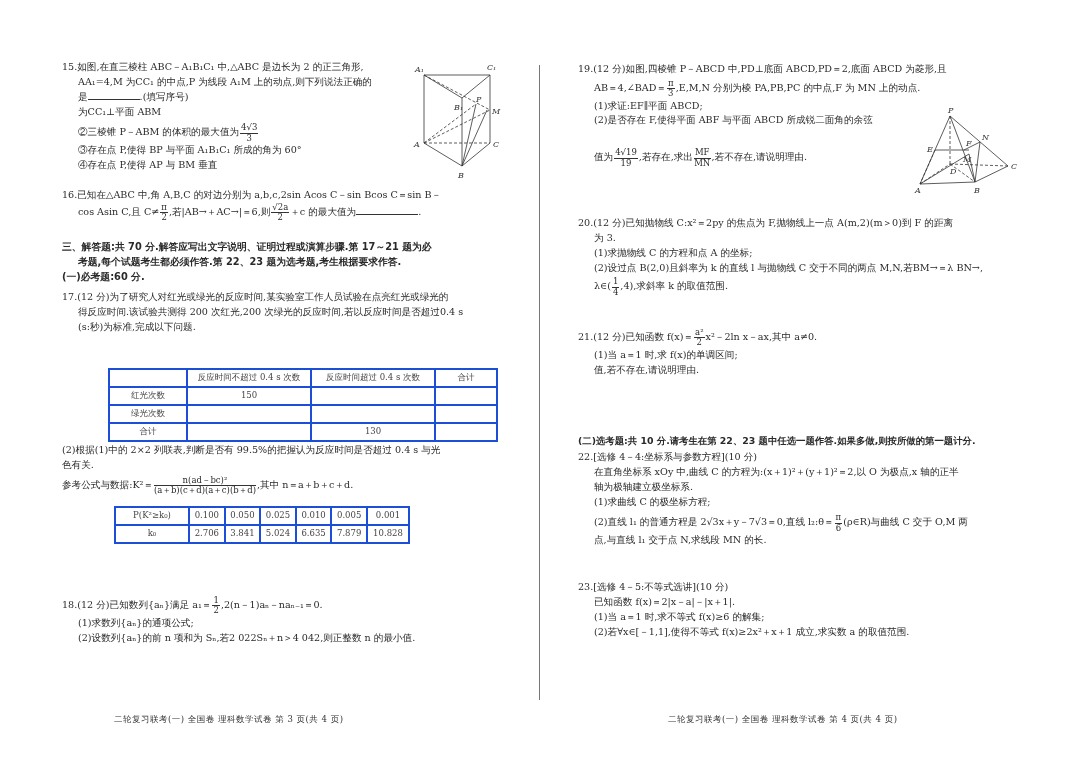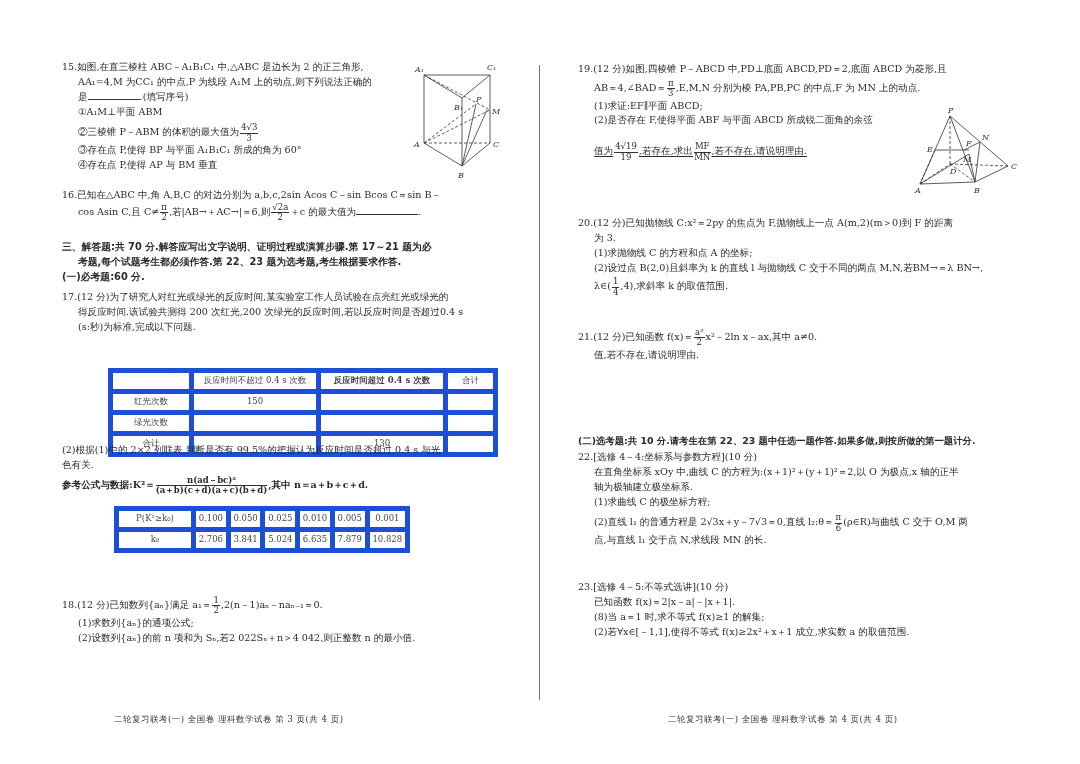--- a/index.html
+++ b/index.html
@@ -11,37 +11,37 @@
   .divider { position:absolute; left:539px; top:65px; width:1px; height:635px; background:#777; }
   .q { position:absolute; }
   .line { white-space:nowrap; }
   .ind { padding-left:16px; }
   .bold { font-weight:bold; font-family:"DejaVu Sans", "Liberation Sans", sans-serif; }
   .blank { display:inline-block; width:52px; border-bottom:1px solid #333; height:9px; vertical-align:baseline; }
   .frac { display:inline-block; vertical-align:middle; text-align:center; font-size:8.5px; line-height:1.1; margin:0 1px; }
   .frac span { display:block; }
   .frac .num { border-bottom:1px solid #333; padding:0 1px; }
   table { border-collapse:collapse; font-size:8.5px; }
-  td { border:5px solid #1d4ed8; text-align:center; padding:0 2px; height:16px; color:#444; }
+  td { border:2px solid #1d4ed8; text-align:center; padding:0 2px; height:16px; color:#444; }
   .footer { position:absolute; top:713px; font-size:8.5px; color:#333; white-space:nowrap; letter-spacing:0.5px; }
   svg { position:absolute; }
   svg text { font-size:8px; font-style:italic; fill:#333; font-family:"DejaVu Serif", serif; }
 </style>
 </head>
 <body>
 
 <div class="divider"></div>
 
 <div class="page left">
 
   <div class="q" style="top:60px;left:0;width:350px;">
     <div class="line">15.如图,在直三棱柱 ABC－A₁B₁C₁ 中,△ABC 是边长为 2 的正三角形,</div>
     <div class="line ind">AA₁=4,M 为CC₁ 的中点,P 为线段 A₁M 上的动点,则下列说法正确的</div>
     <div class="line ind"><span>是</span><span class="blank"></span><span>.(填写序号)</span></div>
-    <div class="line ind">①A₁M⊥平面 ABM</div>
+    <div class="line ind">为CC₁⊥平面 ABM</div>
     <div class="line ind" style="margin-top:4px;"><span>②三棱锥 P－ABM 的体积的最大值为</span><span class="frac"><span class="num">4√3</span><span>3</span></span></div>
     <div class="line ind">③存在点 P,使得 BP 与平面 A₁B₁C₁ 所成的角为 60°</div>
     <div class="line ind">④存在点 P,使得 AP 与 BM 垂直</div>
   </div>
 
   <svg style="left:350px;top:58px;" width="120" height="125">
     <g stroke="#333" stroke-width="0.8" fill="none">
       <line x1="12" y1="17" x2="78" y2="17"></line>
       <line x1="12" y1="17" x2="50" y2="40"></line>
       <line x1="50" y1="40" x2="78" y2="17"></line>
@@ -84,21 +84,21 @@
     <div class="line">17.(12 分)为了研究人对红光或绿光的反应时间,某实验室工作人员试验在点亮红光或绿光的</div>
     <div class="line ind">得反应时间.该试验共测得 200 次红光,200 次绿光的反应时间,若以反应时间是否超过0.4 s</div>
     <div class="line ind">(s:秒)为标准,完成以下问题.</div>
   </div>
 
   <table class="q" style="top:368px;left:46px;width:390px;">
     <tbody>
         <tr>
       <td style="width:72px;"></td>
       <td style="width:118px;">反应时间不超过 0.4 s 次数</td>
-      <td style="width:118px;font-weight:bold;">反应时间超过 0.4 s 次数</td>
+      <td style="width:118px;">反应时间超过 0.4 s 次数</td>
       <td>合计</td>
     </tr>
     <tr>
       <td>红光次数</td>
       <td>150</td>
       <td></td>
       <td></td>
     </tr>
     <tr>
       <td>绿光次数</td>
@@ -111,21 +111,21 @@
       <td></td>
       <td>130</td>
       <td></td>
     </tr>
   </tbody>
     </table>
 
   <div class="q" style="top:443px;left:0;width:460px;">
     <div class="line">(2)根据(1)中的 2×2 列联表,判断是否有 99.5%的把握认为反应时间是否超过 0.4 s 与光</div>
     <div class="line">色有关.</div>
-    <div class="line" style="margin-top:3px;font-weight:bold;"><span>参考公式与数据:K²＝</span><span class="frac"><span class="num">n(ad－bc)²</span><span>(a＋b)(c＋d)(a＋c)(b＋d)</span></span><span>,其中 n＝a＋b＋c＋d.</span></div>
+    <div class="line" style="margin-top:3px;"><span>参考公式与数据:K²＝</span><span class="frac"><span class="num">n(ad－bc)²</span><span>(a＋b)(c＋d)(a＋c)(b＋d)</span></span><span>,其中 n＝a＋b＋c＋d.</span></div>
   </div>
 
   <table class="q" style="top:506px;left:52px;width:296px;">
     <tbody>
         <tr>
       <td style="width:68px;">P(K²≥k₀)</td>
       <td>0.100</td>
       <td>0.050</td>
       <td>0.025</td>
       <td>0.010</td>
@@ -153,21 +153,21 @@
   <div class="footer" style="left:52px;">二轮复习联考(一) 全国卷 理科数学试卷 第 3 页(共 4 页)</div>
 </div>
 
 <div class="page right">
 
   <div class="q" style="top:62px;left:0;width:460px;">
     <div class="line">19.(12 分)如图,四棱锥 P－ABCD 中,PD⊥底面 ABCD,PD＝2,底面 ABCD 为菱形,且</div>
     <div class="line ind" style="margin-top:2px;"><span>AB＝4,∠BAD＝</span><span class="frac"><span class="num">π</span><span>3</span></span><span>,E,M,N 分别为棱 PA,PB,PC 的中点,F 为 MN 上的动点.</span></div>
     <div class="line ind">(1)求证:EF∥平面 ABCD;</div>
     <div class="line ind">(2)是否存在 F,使得平面 ABF 与平面 ABCD 所成锐二面角的余弦</div>
-    <div class="line ind" style="margin-top:14px;text-decoration:underline;"><span>值为</span><span class="frac"><span class="num">4√19</span><span>19</span></span><span>,若存在,求出</span><span class="frac"><span class="num">MF</span><span>MN</span></span><span>,若不存在,请说明理由.</span></div>
+    <div class="line ind" style="margin-top:20px;"><span>值为</span><span class="frac"><span class="num">4√19</span><span>19</span></span><span>,若存在,求出</span><span class="frac"><span class="num">MF</span><span>MN</span></span><span>,若不存在,请说明理由.</span></div>
   </div>
 
   <svg style="left:334px;top:104px;" width="120" height="90">
     <g stroke="#333" stroke-width="0.8" fill="none">
       <line x1="38" y1="12" x2="8" y2="80"></line>
       <line x1="38" y1="12" x2="63" y2="78"></line>
       <line x1="38" y1="12" x2="96" y2="62"></line>
       <line x1="8" y1="80" x2="63" y2="78"></line>
       <line x1="63" y1="78" x2="96" y2="62"></line>
       <line x1="23" y1="46" x2="57" y2="46"></line>
@@ -197,35 +197,36 @@
   <div class="q" style="top:216px;left:0;width:460px;">
     <div class="line">20.(12 分)已知抛物线 C:x²＝2py 的焦点为 F,抛物线上一点 A(m,2)(m＞0)到 F 的距离</div>
     <div class="line ind">为 3.</div>
     <div class="line ind">(1)求抛物线 C 的方程和点 A 的坐标;</div>
     <div class="line ind">(2)设过点 B(2,0)且斜率为 k 的直线 l 与抛物线 C 交于不同的两点 M,N,若BM→＝λ BN→,</div>
     <div class="line ind" style="margin-top:2px;"><span>λ∈(</span><span class="frac"><span class="num">1</span><span>4</span></span><span>,4),求斜率 k 的取值范围.</span></div>
   </div>
 
   <div class="q" style="top:328px;left:0;width:460px;">
     <div class="line"><span>21.(12 分)已知函数 f(x)＝</span><span class="frac"><span class="num">a²</span><span>2</span></span><span>x²－2ln x－ax,其中 a≠0.</span></div>
+    <div class="line ind">(1)当 a＝1 时,求 f(x)的单调区间;</div>
     <div class="line ind">值,若不存在,请说明理由.</div>
   </div>
 
   <div class="q bold line" style="top:434px;left:0;font-size:9.4px;">(二)选考题:共 10 分.请考生在第 22、23 题中任选一题作答.如果多做,则按所做的第一题计分.</div>
 
   <div class="q" style="top:450px;left:0;width:460px;">
     <div class="line">22.[选修 4－4:坐标系与参数方程](10 分)</div>
     <div class="line ind">在直角坐标系 xOy 中,曲线 C 的方程为:(x＋1)²＋(y＋1)²＝2,以 O 为极点,x 轴的正半</div>
     <div class="line ind">轴为极轴建立极坐标系.</div>
     <div class="line ind">(1)求曲线 C 的极坐标方程;</div>
     <div class="line ind" style="margin-top:4px;"><span>(2)直线 l₁ 的普通方程是 2√3x＋y－7√3＝0,直线 l₂:θ＝</span><span class="frac"><span class="num">π</span><span>6</span></span><span>(ρ∈R)与曲线 C 交于 O,M 两</span></div>
     <div class="line ind">点,与直线 l₁ 交于点 N,求线段 MN 的长.</div>
   </div>
 
   <div class="q" style="top:580px;left:0;width:460px;">
     <div class="line">23.[选修 4－5:不等式选讲](10 分)</div>
     <div class="line ind">已知函数 f(x)＝2|x－a|－|x＋1|.</div>
-    <div class="line ind">(8)当 a＝1 时,求不等式 f(x)≥1 的解集;</div>
+    <div class="line ind">(1)当 a＝1 时,求不等式 f(x)≥6 的解集;</div>
     <div class="line ind">(2)若∀x∈[－1,1],使得不等式 f(x)≥2x²＋x＋1 成立,求实数 a 的取值范围.</div>
   </div>
 
   <div class="footer" style="left:90px;">二轮复习联考(一) 全国卷 理科数学试卷 第 4 页(共 4 页)</div>
 </div>
 
 </body></html>

